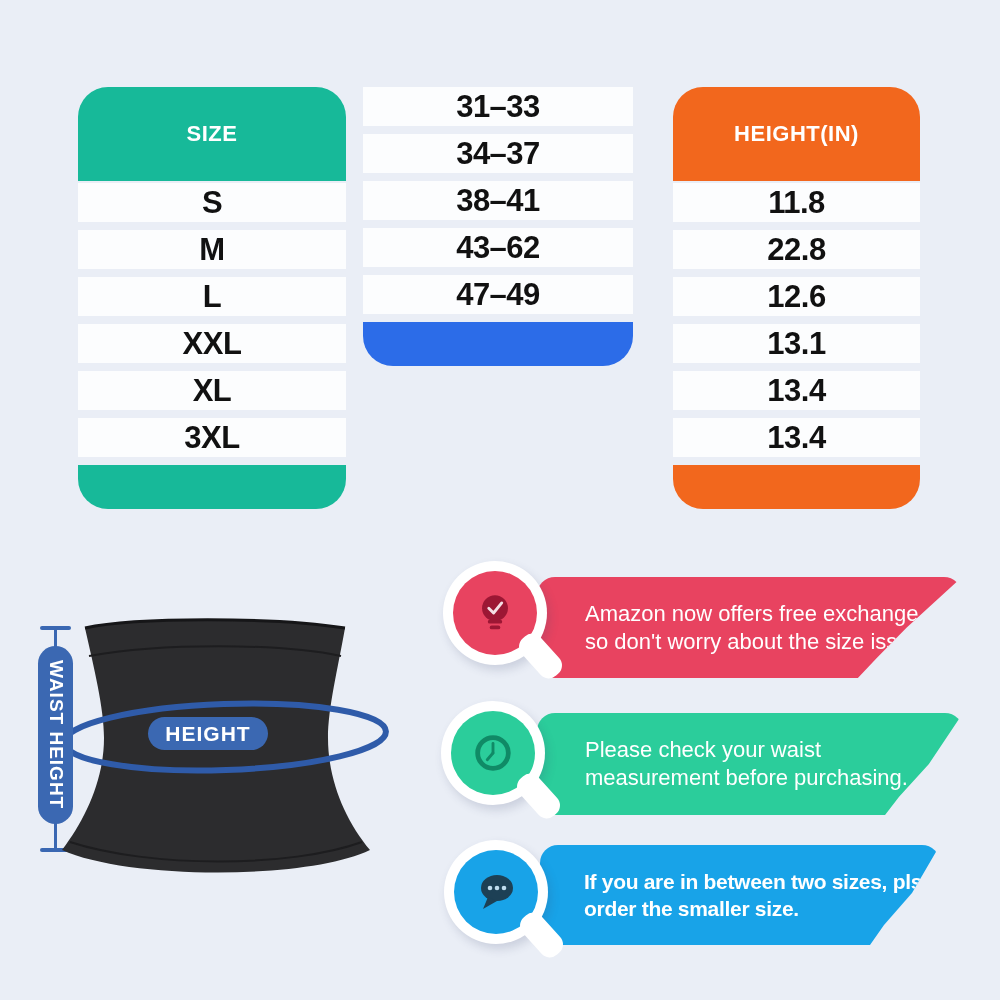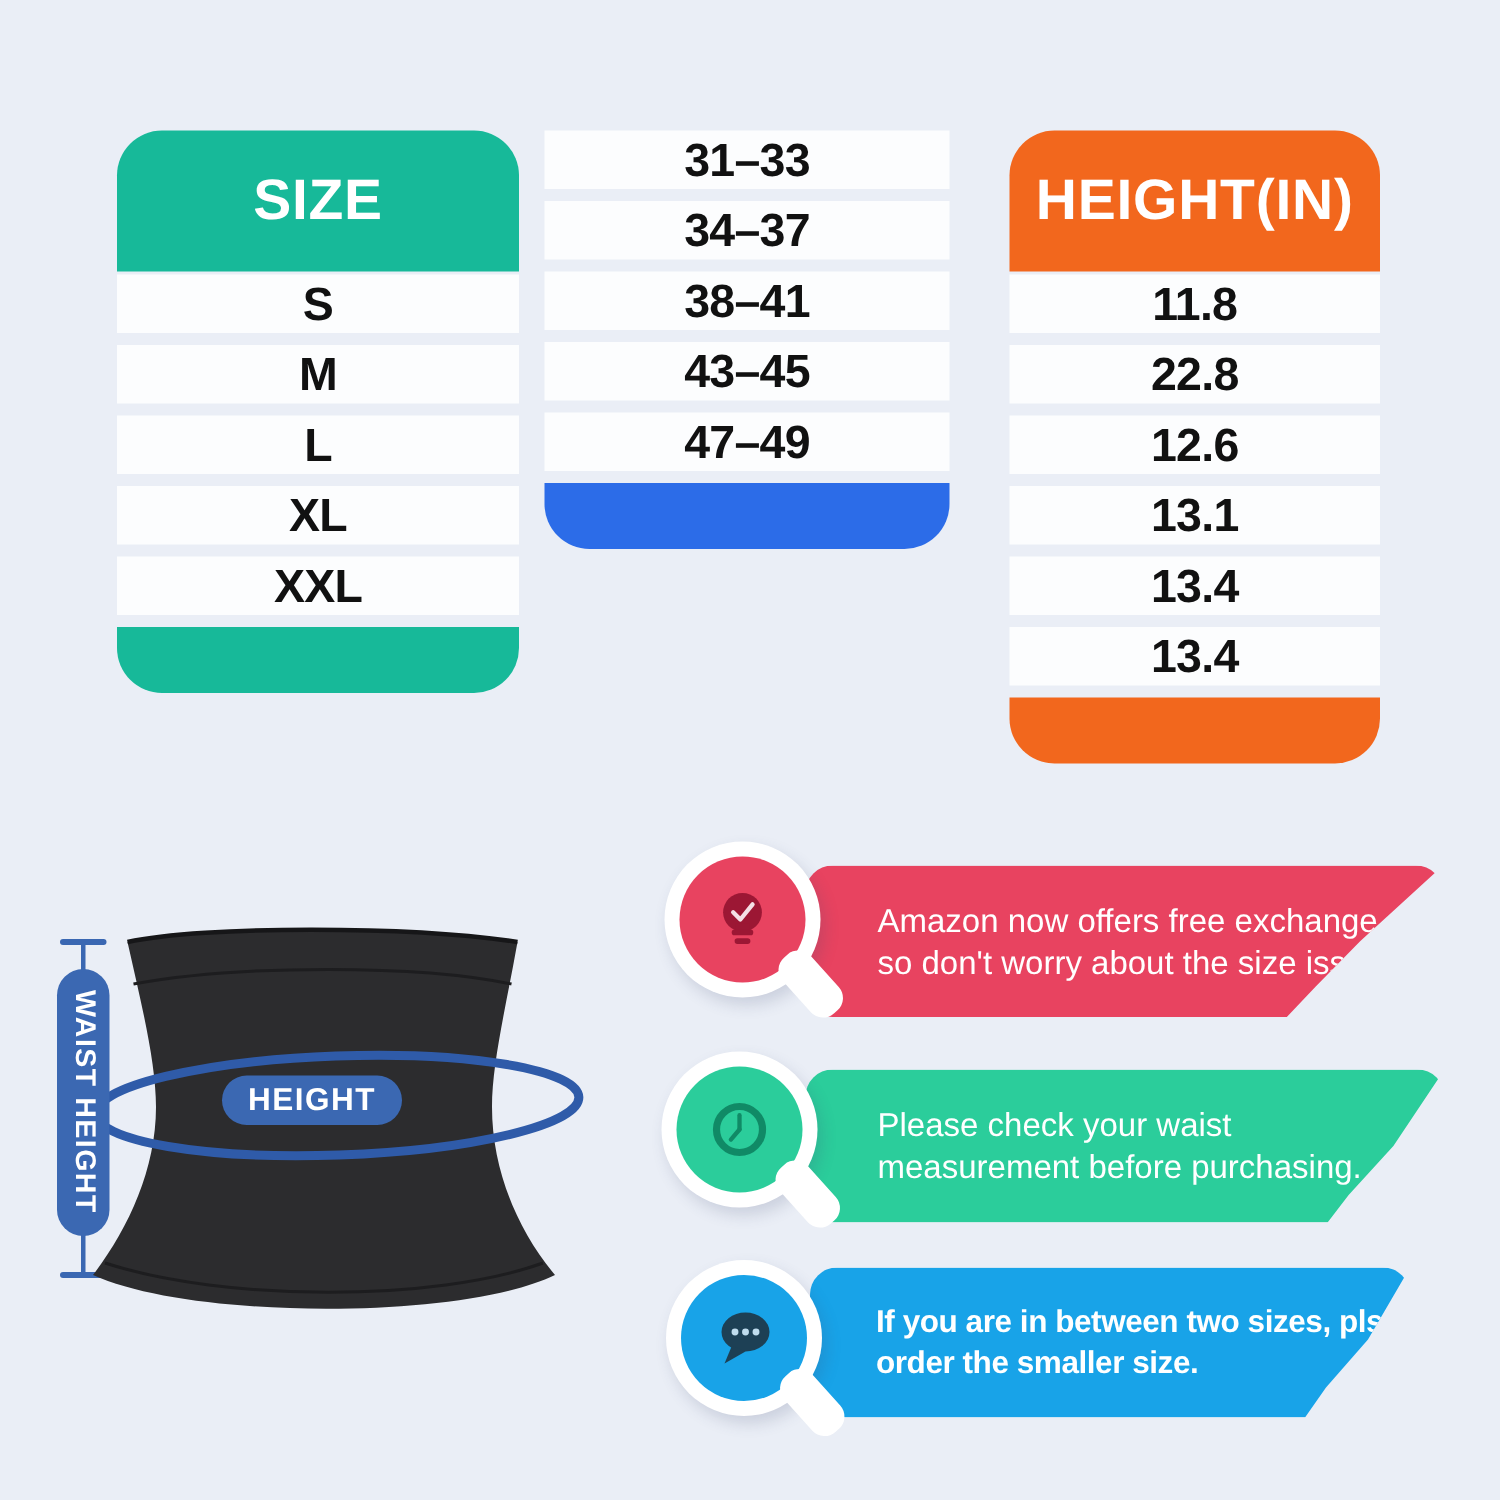--- a/index.html
+++ b/index.html
@@ -4,21 +4,21 @@
 <style>
   * { margin:0; padding:0; box-sizing:border-box; }
   html,body { width:1000px; height:1000px; }
   body { background:#eaeef6; font-family:"Liberation Sans", sans-serif; position:relative; overflow:hidden; }
   .canvas { position:absolute; inset:0; }
 
   
   .col { position:absolute; top:87px; }
   .col-header { height:94px; margin-bottom:2px; border-radius:30px 30px 0 0;
     display:flex; align-items:center; justify-content:center;
-    color:#fff; font-size:38px; font-weight:bold; letter-spacing:.5px; }
+    color:#fff; font-size:22px; font-weight:bold; letter-spacing:.5px; }
   .cell { height:39px; margin-bottom:8px; background:#fcfdfe;
     display:flex; align-items:center; justify-content:center;
     font-size:31px; font-weight:bold; color:#111; letter-spacing:-.5px; }
   .col-footer { height:44px; border-radius:0 0 30px 30px; }
   .c-green { background:#17b999; }
   .c-blue  { background:#2c6ce8; }
   .c-orange{ background:#f2671d; }
   #col-size   { left:78px;  width:268px; }
   #col-waist  { left:363px; width:270px; }
   #col-height { left:643px; width:277px;padding-left:30px; }
@@ -62,30 +62,31 @@
 
 <div class="canvas">
 
   <div class="size-table">
 
     <div class="col" id="col-size">
       <div class="col-header c-green">SIZE</div>
       <div class="cell">S</div>
       <div class="cell">M</div>
       <div class="cell">L</div>
+      <div class="cell">XXL</div>
       <div class="cell">XL</div>
-      <div class="cell">XXL</div>
+      <div class="cell">3XL</div>
       <div class="col-footer c-green"></div>
     </div>
 
     <div class="col" id="col-waist">
       <div class="cell">31–33</div>
       <div class="cell">34–37</div>
       <div class="cell">38–41</div>
-      <div class="cell">43–45</div>
+      <div class="cell">43–62</div>
       <div class="cell">47–49</div>
       <div class="col-footer c-blue"></div>
     </div>
 
     <div class="col" id="col-height">
       <div class="col-header c-orange">HEIGHT(IN)</div>
       <div class="cell">11.8</div>
       <div class="cell">22.8</div>
       <div class="cell">12.6</div>
       <div class="cell">13.1</div>

